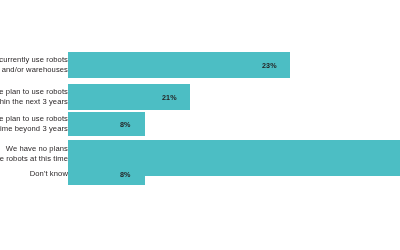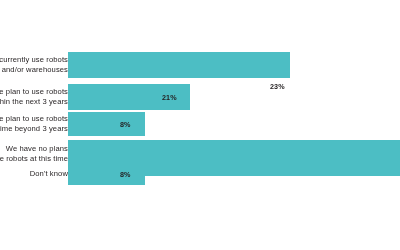--- a/index.html
+++ b/index.html
@@ -83,21 +83,21 @@
 <body>
 
 <div id="chart-root">
   <div class="plot-area">
 
     <div class="bar-row row-0">
       <div class="cat-label">We currently use robots
 in our facilities and/or warehouses</div>
       <div class="bar-track" style="width:332px;">
         <div class="bar" style="width:222px;"></div>
-        <div class="bar-value" style="left:202px;margin-top:21px;">23%</div>
+        <div class="bar-value" style="left:194px;">23%</div>
       </div>
     </div>
 
     <div class="bar-row row-1">
       <div class="cat-label">We plan to use robots
 within the next 3 years</div>
       <div class="bar-track" style="width:324px;">
         <div class="bar" style="width:122px;"></div>
         <div class="bar-value" style="left:94px;">21%</div>
       </div>

